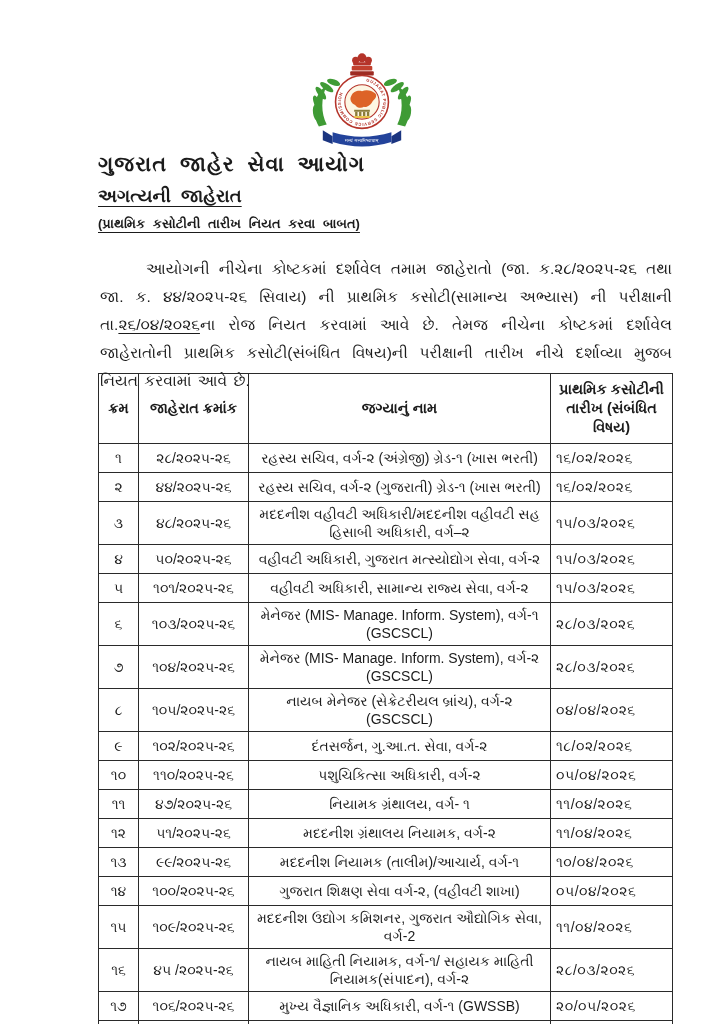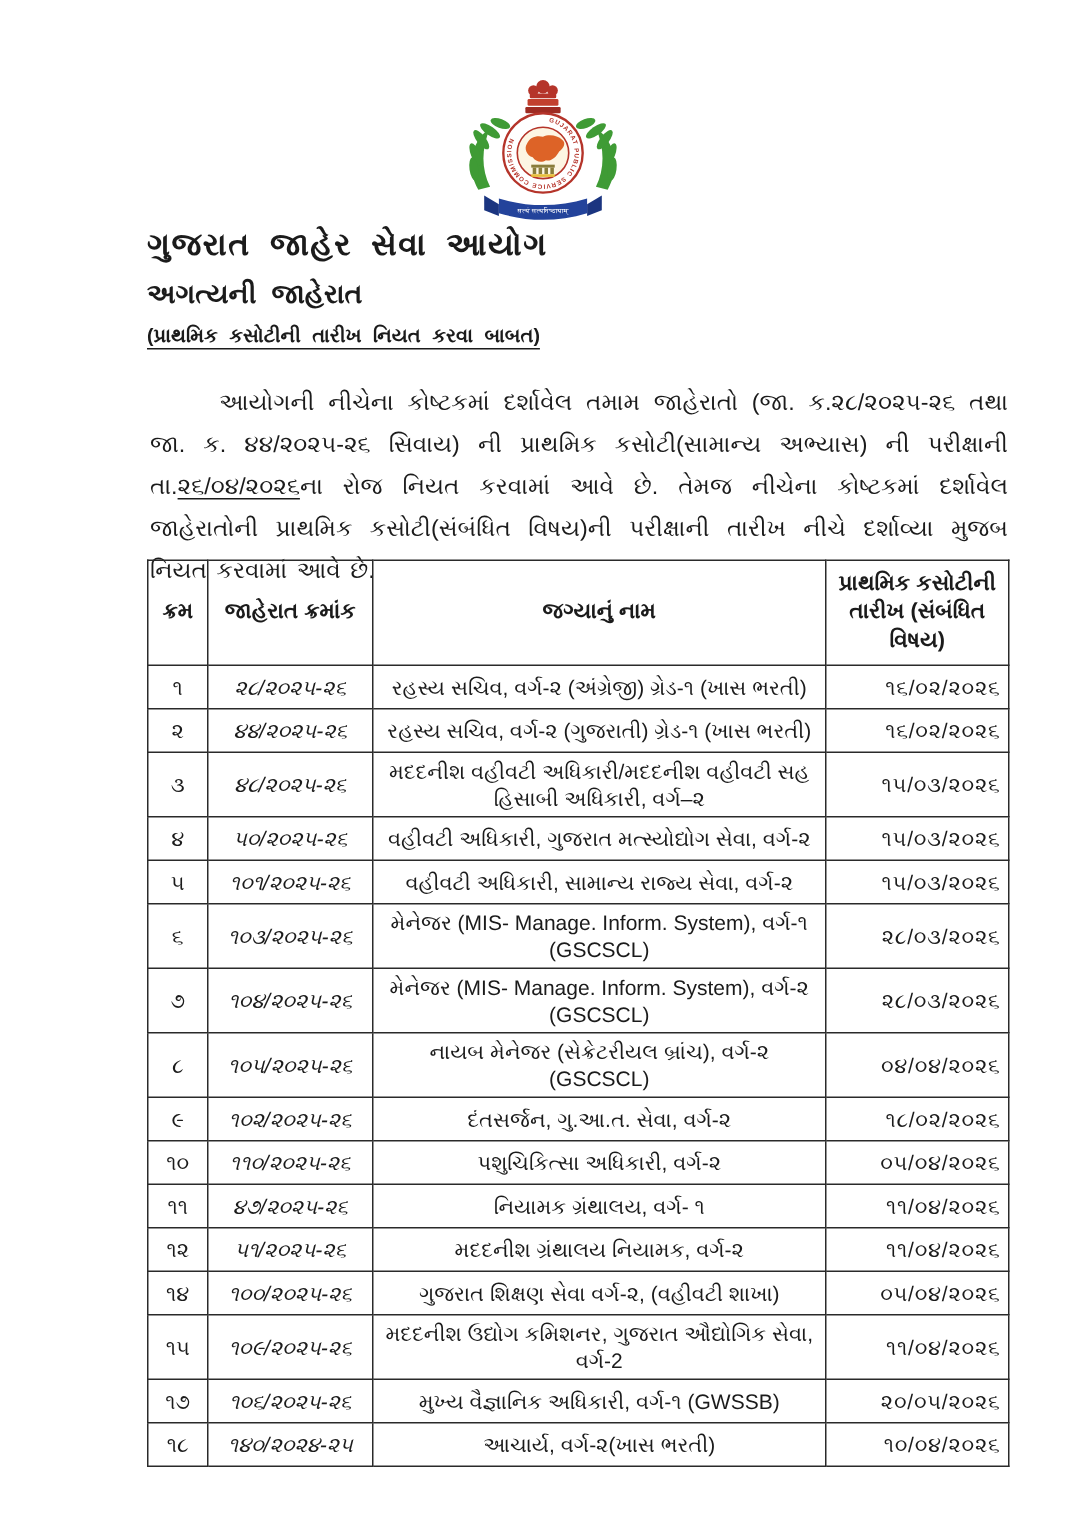--- a/index.html
+++ b/index.html
@@ -18,21 +18,21 @@
   .emblem-wrap svg{width:132px;height:98px;display:block;}
 
   
   .title-block{position:absolute;top:152px;left:98px;width:574px;text-align:left;}
   .title-main{
     font-size:21px;font-weight:bold;letter-spacing:1px;word-spacing:6px;
     margin:0 0 10px 0;
   }
   .title-sub{
     font-size:18px;font-weight:bold;word-spacing:5px;
-    text-underline-offset:4px;
+    text-decoration:underline;text-underline-offset:4px;
     margin:0 0 9px 0;
   }
   .title-sub2{
     font-size:13px;font-weight:bold;word-spacing:4px;
     text-decoration:underline;text-underline-offset:4px;
     margin:0;
   }
 
   
   .intro{
@@ -53,23 +53,23 @@
   .notice-table col.c-post{width:302px;}
   .notice-table col.c-date{width:122px;}
   .notice-table th,.notice-table td{
     border:1px solid #2a2a2a;padding:3px 5px;vertical-align:middle;
   }
   .notice-table thead th{
     font-weight:bold;text-align:center;font-size:14.5px;line-height:19px;
     padding:6px 3px;
   }
   .notice-table td.cell-sr{text-align:center;}
-  .notice-table td.cell-adv{text-align:center;font-style:italic;}
+  .notice-table td.cell-adv{text-align:center;}
   .notice-table td.cell-post{text-align:center;}
-  .notice-table td.cell-date{text-align:right;letter-spacing:0.5px;}
+  .notice-table td.cell-date{text-align:left;letter-spacing:0.5px;}
   .notice-table td{height:22px;}
 </style>
 </head>
 <body>
 
 <div class="page">
 
   <div class="emblem-wrap">
     <svg viewBox="0 0 132 100" aria-hidden="true">
 
@@ -229,35 +229,47 @@
       <td class="cell-date">૧૧/૦૪/૨૦૨૬</td>
     </tr>
 
     <tr>
       <td class="cell-sr">૧૨</td>
       <td class="cell-adv">૫૧/૨૦૨૫-૨૬</td>
       <td class="cell-post">મદદનીશ ગ્રંથાલય નિયામક, વર્ગ-૨</td>
       <td class="cell-date">૧૧/૦૪/૨૦૨૬</td>
     </tr>
 
+    <tr>
+      <td class="cell-sr">૧૩</td>
+      <td class="cell-adv">૯૯/૨૦૨૫-૨૬</td>
+      <td class="cell-post">મદદનીશ નિયામક (તાલીમ)/આચાર્ય, વર્ગ-૧</td>
+      <td class="cell-date">૧૦/૦૪/૨૦૨૬</td>
+    </tr>
 
     <tr>
       <td class="cell-sr">૧૪</td>
       <td class="cell-adv">૧૦૦/૨૦૨૫-૨૬</td>
       <td class="cell-post">ગુજરાત શિક્ષણ સેવા વર્ગ-૨, (વહીવટી શાખા)</td>
       <td class="cell-date">૦૫/૦૪/૨૦૨૬</td>
     </tr>
 
     <tr>
       <td class="cell-sr">૧૫</td>
       <td class="cell-adv">૧૦૯/૨૦૨૫-૨૬</td>
       <td class="cell-post">મદદનીશ ઉદ્યોગ કમિશનર, ગુજરાત ઔદ્યોગિક સેવા, વર્ગ-2</td>
       <td class="cell-date">૧૧/૦૪/૨૦૨૬</td>
     </tr>
 
+    <tr>
+      <td class="cell-sr">૧૬</td>
+      <td class="cell-adv">૪૫ /૨૦૨૫-૨૬</td>
+      <td class="cell-post">નાયબ માહિતી નિયામક, વર્ગ-૧/ સહાયક માહિતી નિયામક(સંપાદન), વર્ગ-૨</td>
+      <td class="cell-date">૨૮/૦૩/૨૦૨૬</td>
+    </tr>
 
     <tr>
       <td class="cell-sr">૧૭</td>
       <td class="cell-adv">૧૦૬/૨૦૨૫-૨૬</td>
       <td class="cell-post">મુખ્ય વૈજ્ઞાનિક અધિકારી, વર્ગ-૧ (GWSSB)</td>
       <td class="cell-date">૨૦/૦૫/૨૦૨૬</td>
     </tr>
 
     <tr>
       <td class="cell-sr">૧૮</td>

